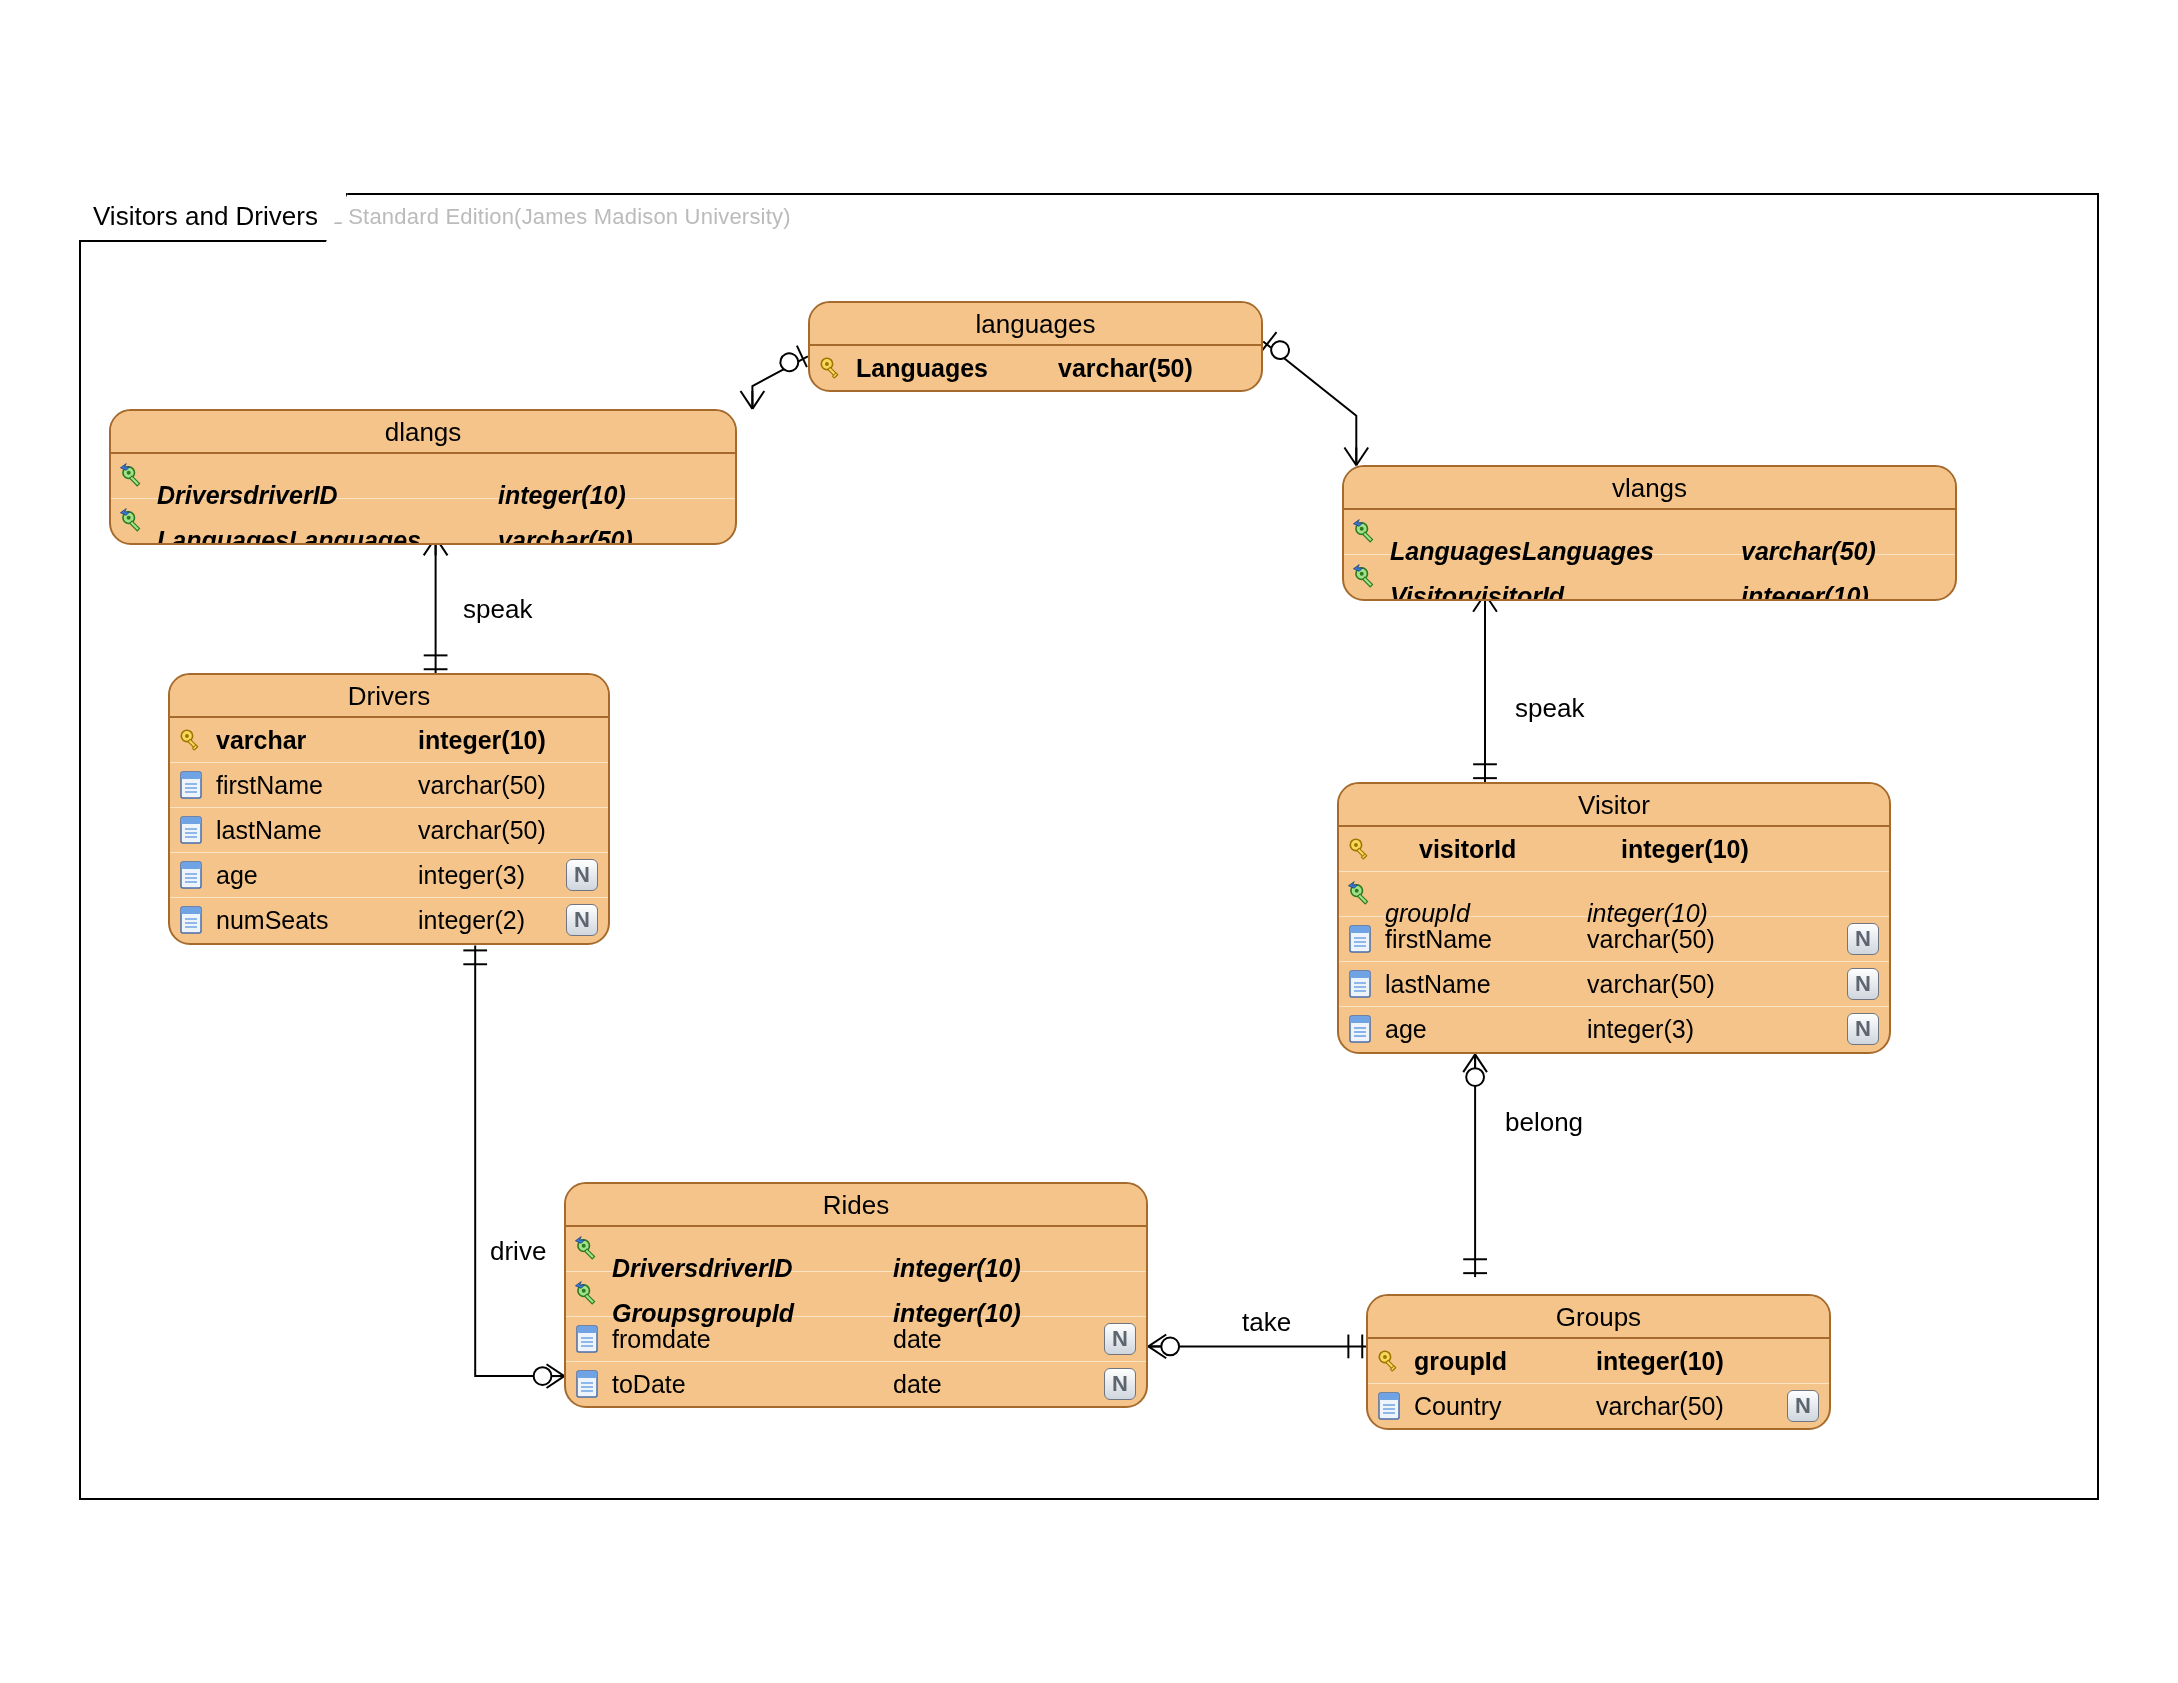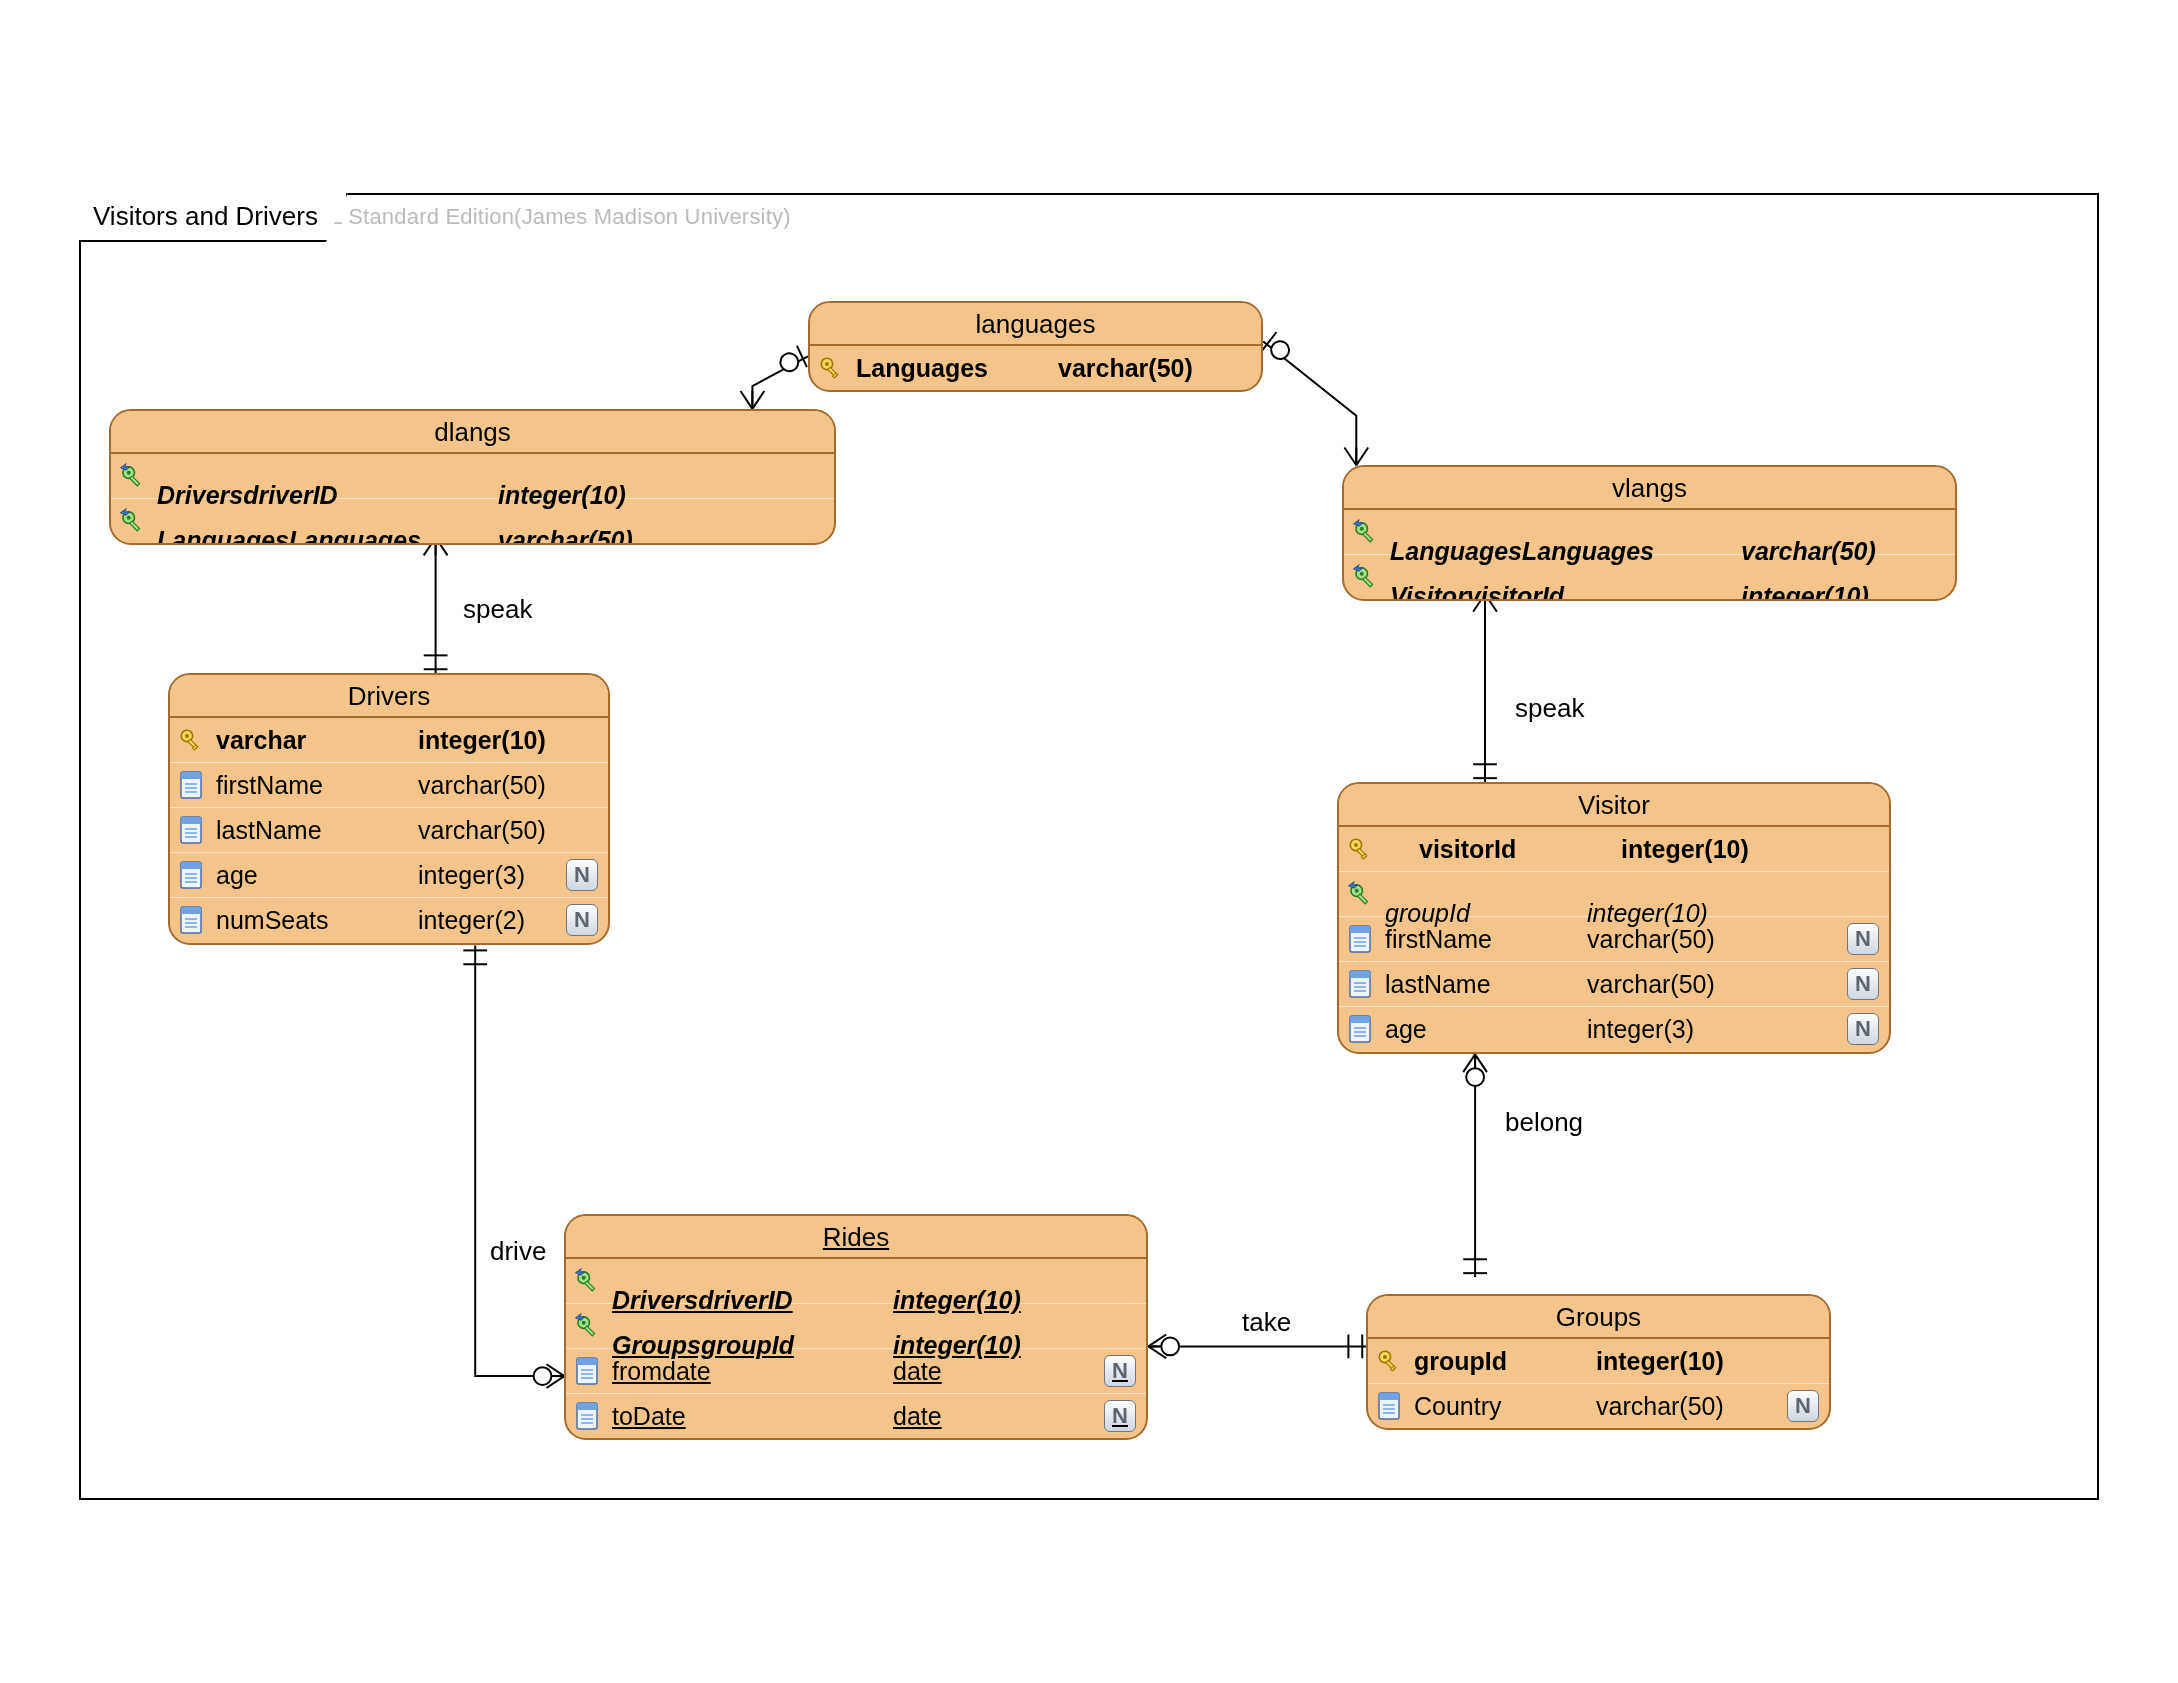--- a/index.html
+++ b/index.html
@@ -180,21 +180,21 @@
     <circle cx="11" cy="11" r="2.4" fill="#a07400"></circle>
     <rect x="15" y="15" width="13" height="4" transform="rotate(45 15 15)" fill="#f6d85b" stroke="#a07400" stroke-width="1.4"></rect>
     <rect x="22" y="22" width="3" height="6" transform="rotate(45 22 22)" fill="#f6d85b" stroke="#a07400" stroke-width="1.2"></rect>
   </svg>
 </span>
         <span class="colname bold" style="min-width: 178px;">Languages</span>
         <span class="coltype bold">varchar(50)</span>
         <span class="spacer"></span>
       </div>
     </div>
-  <div id="ent-dlangs" class="entity" style="left: 109px; top: 409px; width: 727px; min-height: 129px;">
+  <div id="ent-dlangs" class="entity" style="left: 109px; top: 409px; width: 628px; min-height: 129px;">
       <div class="title">dlangs</div>
       <div class="row">
         <span class="icon fk">
   <svg viewBox="0 0 34 34">
     <circle cx="13" cy="13" r="7" fill="#9fe28a" stroke="#2f7a1f" stroke-width="2"></circle>
     <circle cx="13" cy="13" r="2.4" fill="#2f7a1f"></circle>
     <rect x="17" y="17" width="13" height="4" transform="rotate(45 17 17)" fill="#9fe28a" stroke="#2f7a1f" stroke-width="1.4"></rect>
     <path d="M3 7 L10 2 L8 6 L14 6 L10 10 Z" fill="#3a7bd5" stroke="#14407a" stroke-width="1"></path>
   </svg>
 </span>
@@ -386,21 +386,21 @@
     <line x1="5" y1="17" x2="17" y2="17" stroke="#6fa3e4" stroke-width="1.6"></line>
     <line x1="5" y1="21" x2="17" y2="21" stroke="#6fa3e4" stroke-width="1.6"></line>
   </svg>
 </span>
         <span class="colname" style="min-width: 178px;">age</span>
         <span class="coltype">integer(3)</span>
         <span class="spacer"></span>
         <span class="nbadge">N</span>
       </div>
     </div>
-  <div id="ent-rides" class="entity" style="left: 564px; top: 1214px; width: 584px; min-height: 223px; text-decoration: underline;">
+  <div id="ent-rides" class="entity" style="left: 564px; top: 1182px; width: 584px; min-height: 223px;">
       <div class="title">Rides</div>
       <div class="row">
         <span class="icon fk">
   <svg viewBox="0 0 34 34">
     <circle cx="13" cy="13" r="7" fill="#9fe28a" stroke="#2f7a1f" stroke-width="2"></circle>
     <circle cx="13" cy="13" r="2.4" fill="#2f7a1f"></circle>
     <rect x="17" y="17" width="13" height="4" transform="rotate(45 17 17)" fill="#9fe28a" stroke="#2f7a1f" stroke-width="1.4"></rect>
     <path d="M3 7 L10 2 L8 6 L14 6 L10 10 Z" fill="#3a7bd5" stroke="#14407a" stroke-width="1"></path>
   </svg>
 </span>

